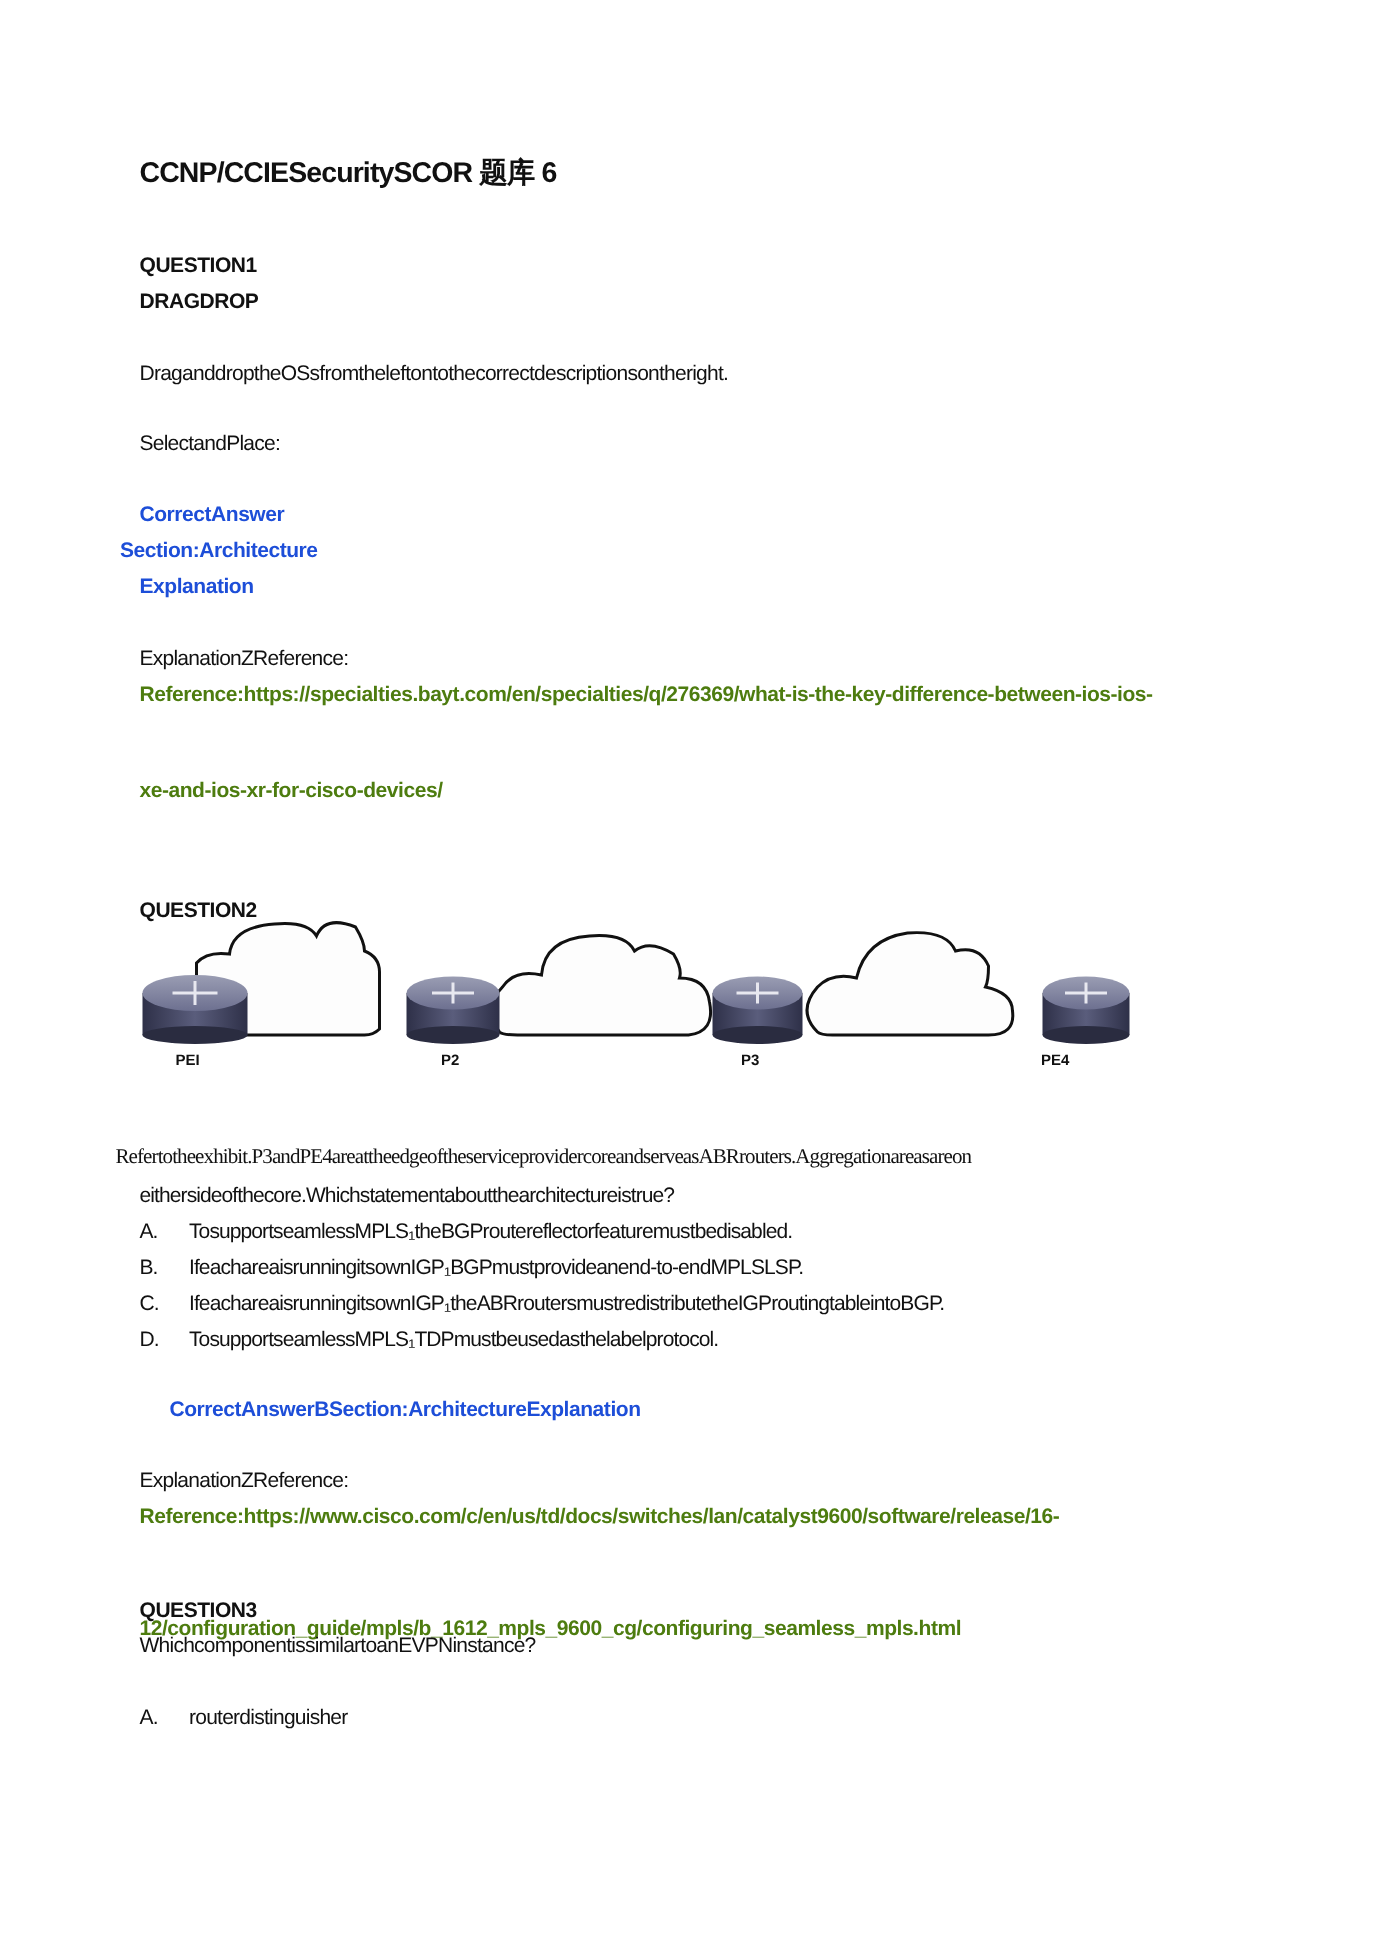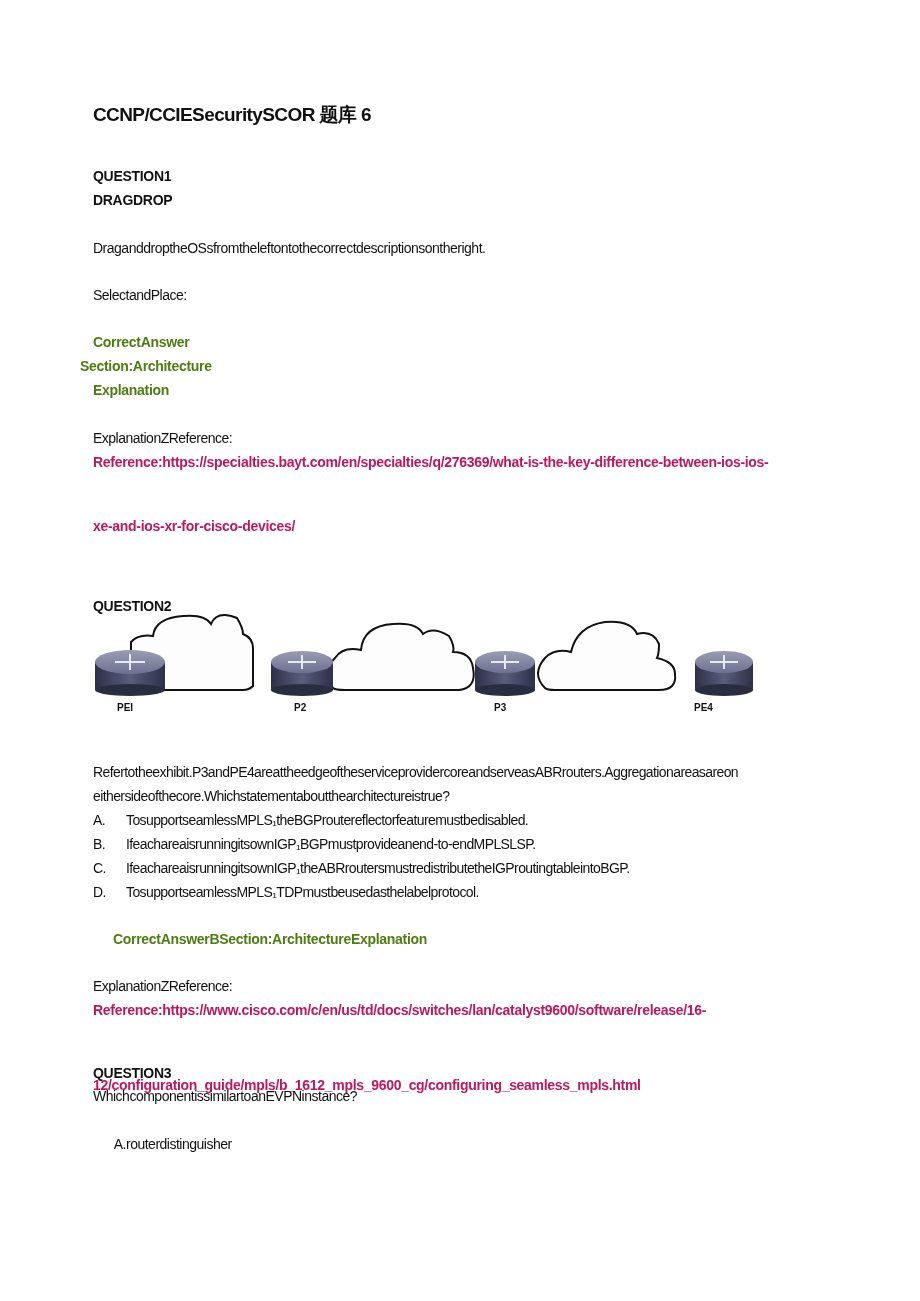--- a/index.html
+++ b/index.html
@@ -1,23 +1,23 @@
 <!DOCTYPE html>
 <html><head>
 <meta charset="utf-8">
 <style>
   html, body { margin: 0; padding: 0; background: #ffffff; }
   body { width: 920px; height: 1301px; position: relative; overflow: hidden;
          font-family: "Liberation Sans", "DejaVu Sans", sans-serif; color: #111; }
   .abs { position: absolute; white-space: nowrap; }
   .title { left: 93px; top: 102px; font-size: 19px; font-weight: bold; letter-spacing: -0.6px; }
   .h { font-size: 14px; font-weight: bold; letter-spacing: -0.3px; text-align: right; }
-  .p { font-size: 14px; letter-spacing: -0.5px; text-align: right; }
-  .red { color: #4d7c0f; font-size: 14px; font-weight: bold; letter-spacing: -0.3px; }
-  .link { color: #be185d; font-size: 14px; font-weight: bold; letter-spacing: -0.3px; }
+  .p { font-size: 14px; letter-spacing: -0.5px; }
+  .red { color: #1d4ed8; font-size: 14px; font-weight: bold; letter-spacing: -0.3px; }
+  .link { color: #4d7c0f; font-size: 14px; font-weight: bold; letter-spacing: -0.3px; }
   .opt { font-size: 14px; letter-spacing: -0.6px; }
   .opt .lt { display: inline-block; width: 33px; }
   .exhibit { position: absolute; left: 93px; top: 612px; width: 662px; height: 88px; }
   .lbl { position: absolute; font-size: 10px; font-weight: bold; top: 702px; }
 </style>
 </head>
 <body>
 
 <div class="abs title">CCNP/CCIESecuritySCOR 题库 6</div>
 
@@ -90,21 +90,21 @@
           <line x1="31" y1="43" x2="31" y2="57"></line>
         </g>
     </g>
   </svg>
 </div>
 <div class="lbl" style="left:117px;">PEI</div>
 <div class="lbl" style="left:294px;">P2</div>
 <div class="lbl" style="left:494px;">P3</div>
 <div class="lbl" style="left:694px;">PE4</div>
 
-<div class="abs opt" style="left:93px;top:764px;">Refertotheexhibit.P3andPE4areattheedgeoftheserviceprovidercoreandserveasABRrouters.Aggregationareasareon</div>
+<div class="abs opt" style="left:77px;top:764px;font-family:Liberation Serif, serif;">Refertotheexhibit.P3andPE4areattheedgeoftheserviceprovidercoreandserveasABRrouters.Aggregationareasareon</div>
 <div class="abs opt" style="left:93px;top:788px;">eithersideofthecore.Whichstatementaboutthearchitectureistrue?</div>
 
 <div class="abs opt" style="left:93px;top:812px;">
   <span class="lt">A.</span><span>TosupportseamlessMPLS₁theBGProutereflectorfeaturemustbedisabled.</span>
 </div>
 <div class="abs opt" style="left:93px;top:836px;">
   <span class="lt">B.</span><span>IfeachareaisrunningitsownIGP₁BGPmustprovideanend-to-endMPLSLSP.</span>
 </div>
 <div class="abs opt" style="left:93px;top:860px;">
   <span class="lt">C.</span><span>IfeachareaisrunningitsownIGP₁theABRroutersmustredistributetheIGProutingtableintoBGP.</span>

